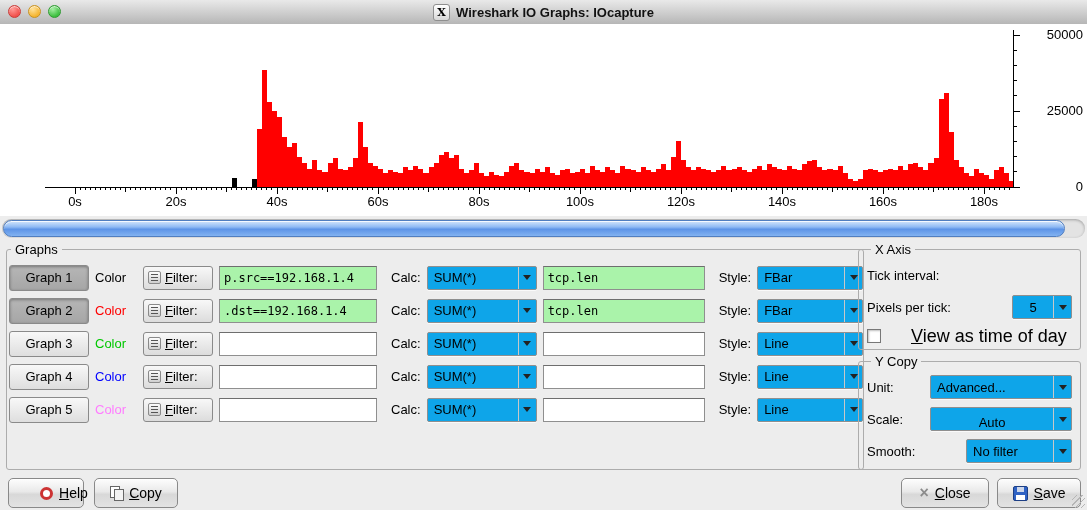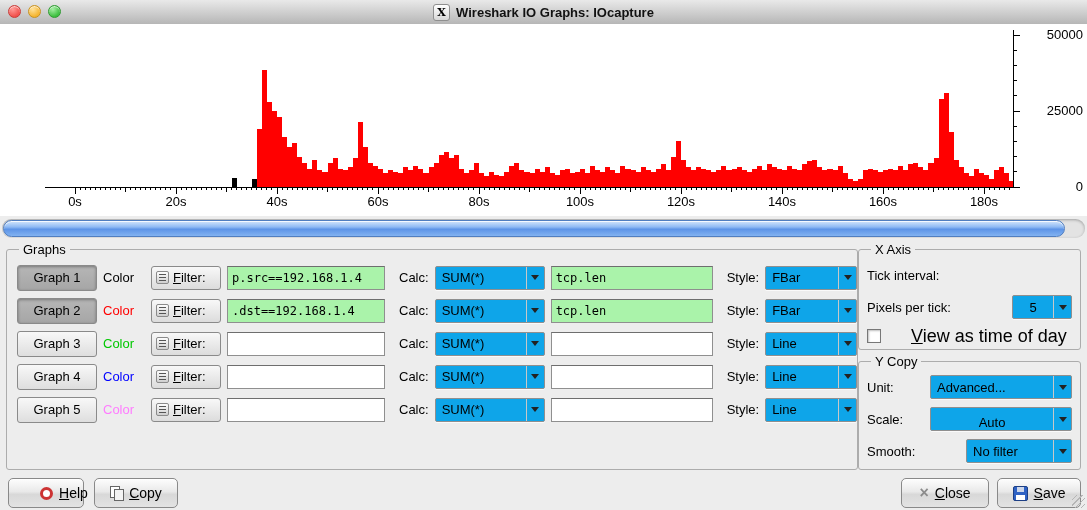--- a/index.html
+++ b/index.html
@@ -26,21 +26,21 @@
   
   .hscroll{position:absolute;top:219px;left:2px;right:2px;height:19px;background:#e3e3e3;
     border-radius:10px;box-shadow:inset 0 1px 3px rgba(0,0,0,.3);}
   .hscroll-thumb{position:absolute;left:1px;top:1px;bottom:1px;right:20px;border-radius:9px;
     background:linear-gradient(#d4e6fc,#8fbaf4 40%,#5d94e7 55%,#82b2f1);
     border:1px solid #507ec0;box-sizing:border-box;box-shadow:inset 0 1px 0 rgba(255,255,255,.8);}
 
   
   fieldset{margin:0;border:1px solid #acacac;border-radius:3px;background:transparent;}
   legend{font-size:13px;color:#000;padding:0 4px;margin-left:4px;}
-  .graphs-frame{position:absolute;left:6px;top:242px;width:846px;height:228px;padding:4px 0 0 8px;box-sizing:border-box;}
+  .graphs-frame{position:absolute;left:6px;top:242px;width:846px;height:228px;padding:4px 0 0 0;box-sizing:border-box;}
   .xaxis-frame{position:absolute;left:858px;top:242px;width:223px;height:108px;padding:2px 8px;box-sizing:border-box;}
   .yaxis-frame{position:absolute;left:858px;top:354px;width:223px;height:116px;padding:2px 8px;box-sizing:border-box;}
 
   
   .graph-row{display:flex;align-items:center;gap:6px;height:33px;padding-left:2px;}
   .lbl{font-size:13px;color:#000;white-space:nowrap;}
   .graph-btn{width:80px;height:26px;font-size:13px;color:#000;border:1px solid #8a8a8a;border-radius:3px;
     background:linear-gradient(#f8f8f8,#dedede);cursor:pointer;font-family:inherit;}
   .graph-btn.pressed{background:linear-gradient(#b6b6b6,#a6a6a6);box-shadow:inset 0 1px 3px rgba(0,0,0,.35);}
   .color-label{width:42px;font-size:13px;}
@@ -62,21 +62,21 @@
   .style-label{margin-left:8px;}
 
   
   .combo{height:24px;display:flex;align-items:center;background:#0ea5e9;border:1px solid #8f8f8f;
     border-radius:2px;box-sizing:border-box;cursor:pointer;box-shadow:0 1px 0 rgba(255,255,255,.7);}
   .combo-text{flex:1;font-size:13px;color:#000;padding-left:6px;white-space:nowrap;overflow:hidden;}
   .combo.center .combo-text{text-align:center;padding-left:0;}
   .combo-arrow{flex:0 0 17px;height:100%;display:flex;align-items:center;justify-content:center;border-left:1px solid #c8c8c8;}
   .combo-arrow::after{content:"";width:0;height:0;border:4px solid transparent;border-top:5px solid #222;margin-top:4px;}
   .calc-combo{width:110px;}
-  .style-combo{width:92px;}
+  .style-combo{width:106px;}
 
   
   .frame-row{display:flex;align-items:center;height:32px;}
   .frame-row .combo{margin-left:auto;}
   .combo-tick{width:130px;}
   .combo-ppt{width:60px;}
   .combo-unit{width:142px;}
   .combo-scale{width:142px;align-items:flex-end;}
   .combo-smooth{width:106px;}
   .checkbox-row{display:flex;align-items:center;gap:6px;height:26px;cursor:pointer;}

